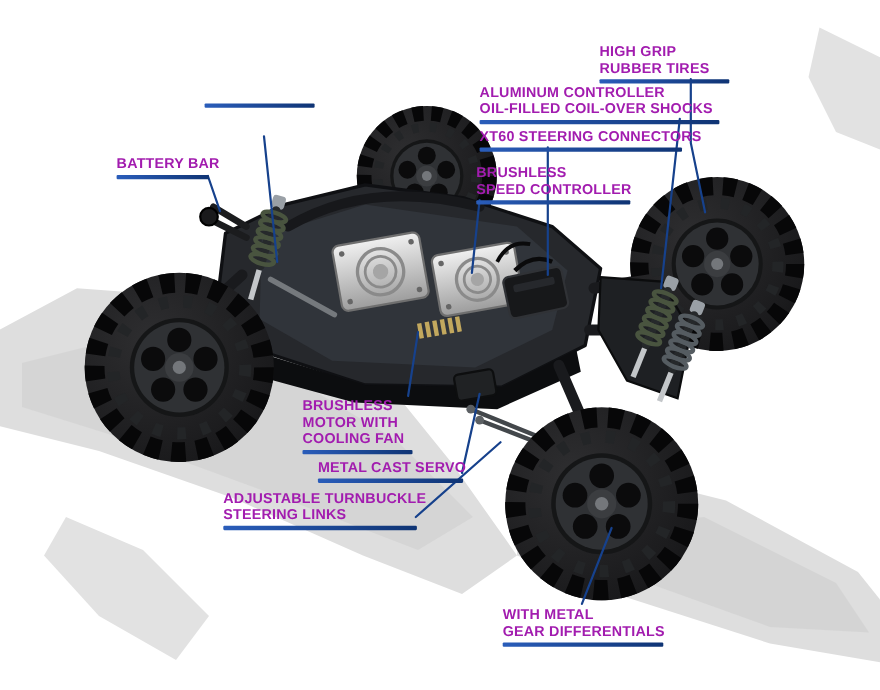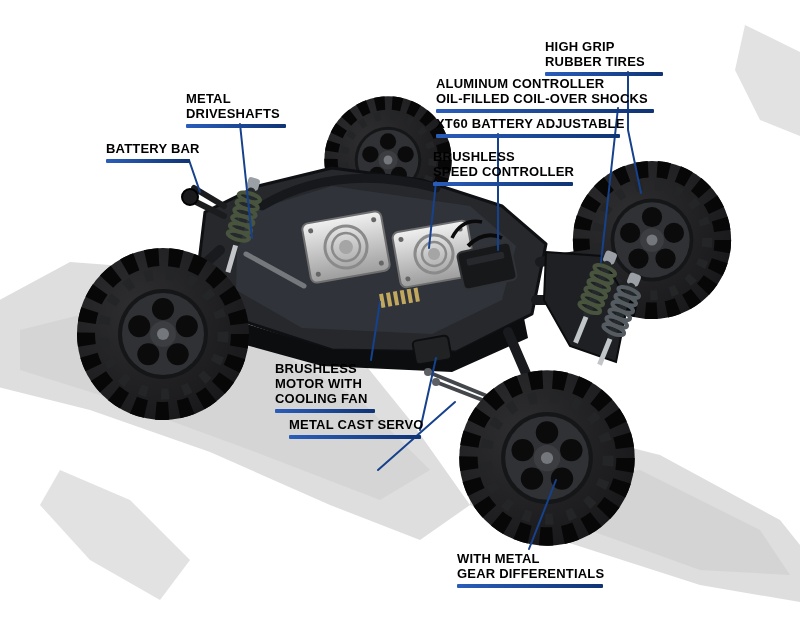--- a/index.html
+++ b/index.html
@@ -1,20 +1,20 @@
 <!DOCTYPE html>
 <html><head>
 <meta charset="utf-8">
 <style>
   html,body{margin:0;padding:0;background:#ffffff;}
   body{font-family:"Liberation Sans", sans-serif;}
   .stage{position:relative;width:800px;height:627px;background:#ffffff;overflow:hidden;}
   .scene{position:absolute;inset:0;z-index:1;}
   .leaders{position:absolute;inset:0;z-index:2;pointer-events:none;}
-  .callout{position:absolute;z-index:3;color:#000000;font-weight:700;font-size:13px;line-height:1.16;letter-spacing:.2px;}
+  .callout{position:absolute;z-index:3;color:#a21caf;font-weight:700;font-size:13px;line-height:1.16;letter-spacing:.2px;}
   .callout .txt{display:block;white-space:pre;}
   .callout .rule{display:block;height:4px;margin-top:3px;border-radius:1px;
     background:linear-gradient(90deg,#2a5dba,#0f3474);}
 </style>
 </head>
 <body>
 
 <div class="stage">
 
   <svg class="scene" viewBox="0 0 800 627" aria-hidden="true">
@@ -237,39 +237,37 @@
       <polyline points="529,549 556,480"></polyline>
     </g>
   </svg>
 
   <div class="callout" style="left:106px;top:141px">
     <span class="txt">BATTERY BAR</span>
     <span class="rule" style="width:84px"></span>
   </div>
 
   <div class="callout" style="left:186px;top:91px">
-    <span class="txt">METAL
-DRIVESHAFTS</span>
     <span class="rule" style="width:100px"></span>
   </div>
 
   <div class="callout" style="left:545px;top:39px">
     <span class="txt">HIGH GRIP
 RUBBER TIRES</span>
     <span class="rule" style="width:118px"></span>
   </div>
 
   <div class="callout" style="left:436px;top:76px">
     <span class="txt">ALUMINUM CONTROLLER
 OIL-FILLED COIL-OVER SHOCKS</span>
     <span class="rule" style="width:218px"></span>
   </div>
 
   <div class="callout" style="left:436px;top:116px">
-    <span class="txt">XT60 BATTERY ADJUSTABLE</span>
+    <span class="txt">XT60 STEERING CONNECTORS</span>
     <span class="rule" style="width:184px"></span>
   </div>
 
   <div class="callout" style="left:433px;top:149px">
     <span class="txt">BRUSHLESS
 SPEED CONTROLLER</span>
     <span class="rule" style="width:140px"></span>
   </div>
 
   <div class="callout" style="left:275px;top:361px">
@@ -277,20 +275,25 @@
 MOTOR WITH
 COOLING FAN</span>
     <span class="rule" style="width:100px"></span>
   </div>
 
   <div class="callout" style="left:289px;top:417px">
     <span class="txt">METAL CAST SERVO</span>
     <span class="rule" style="width:132px"></span>
   </div>
 
+  <div class="callout" style="left:203px;top:445px">
+    <span class="txt">ADJUSTABLE TURNBUCKLE
+STEERING LINKS</span>
+    <span class="rule" style="width:176px"></span>
+  </div>
 
   <div class="callout" style="left:457px;top:551px">
     <span class="txt">WITH METAL
 GEAR DIFFERENTIALS</span>
     <span class="rule" style="width:146px"></span>
   </div>
 
 </div>
 
 </body></html>

